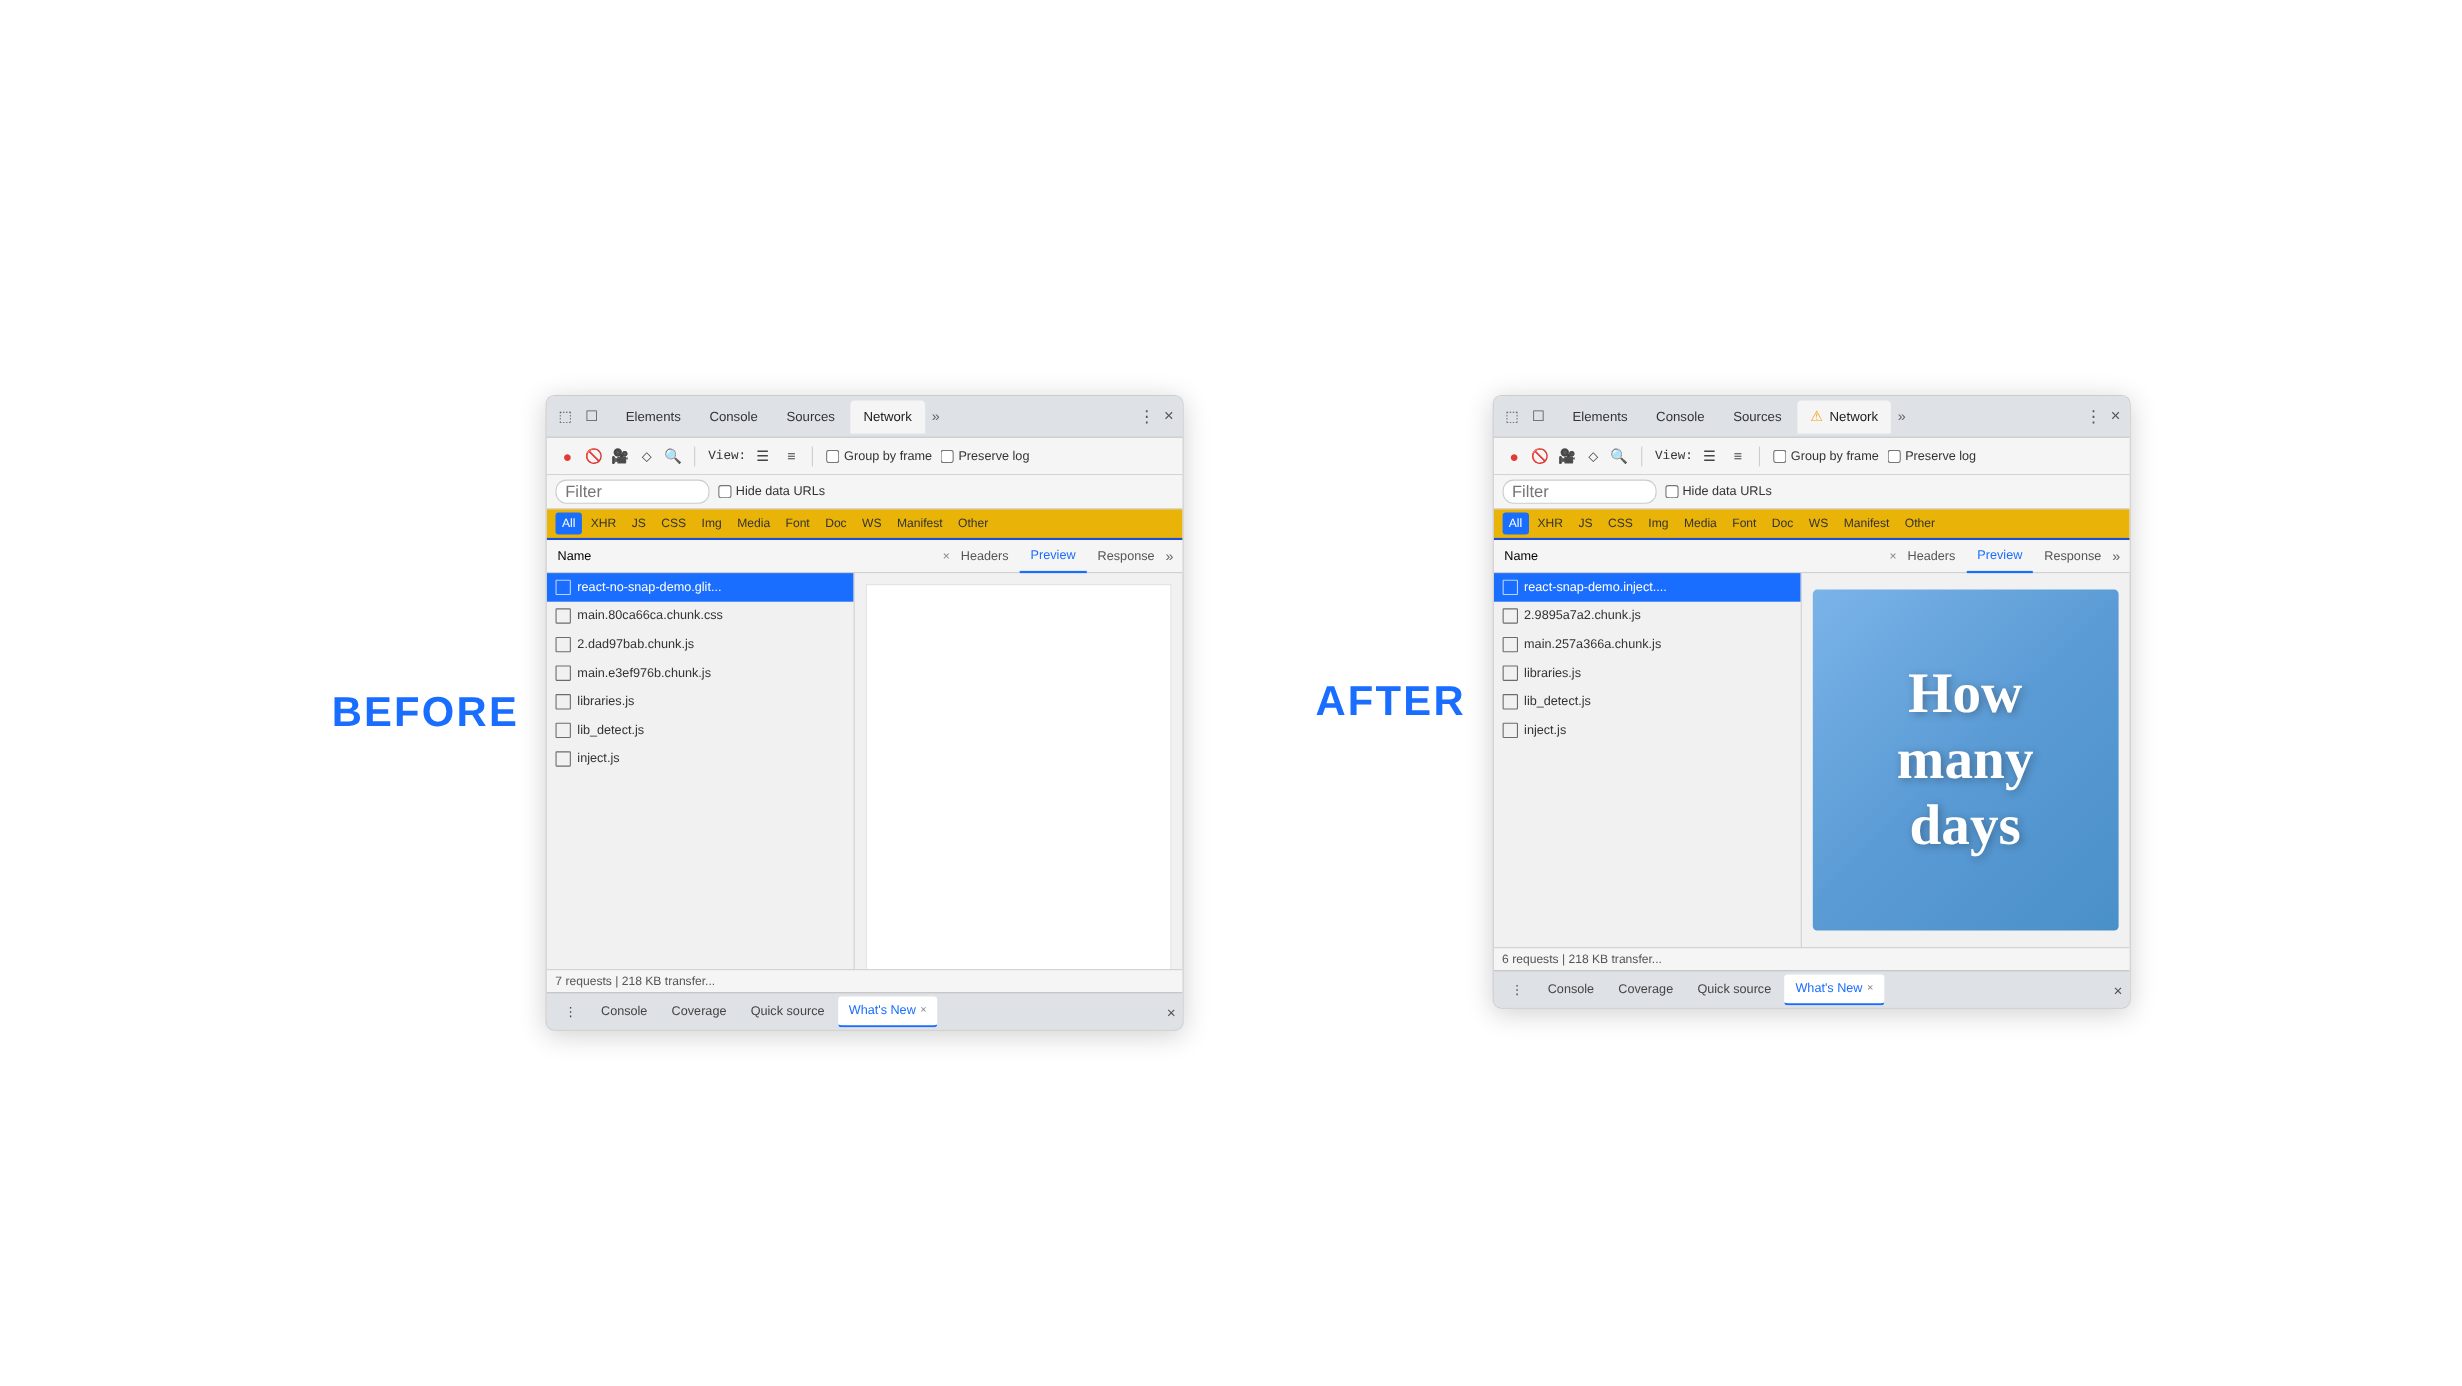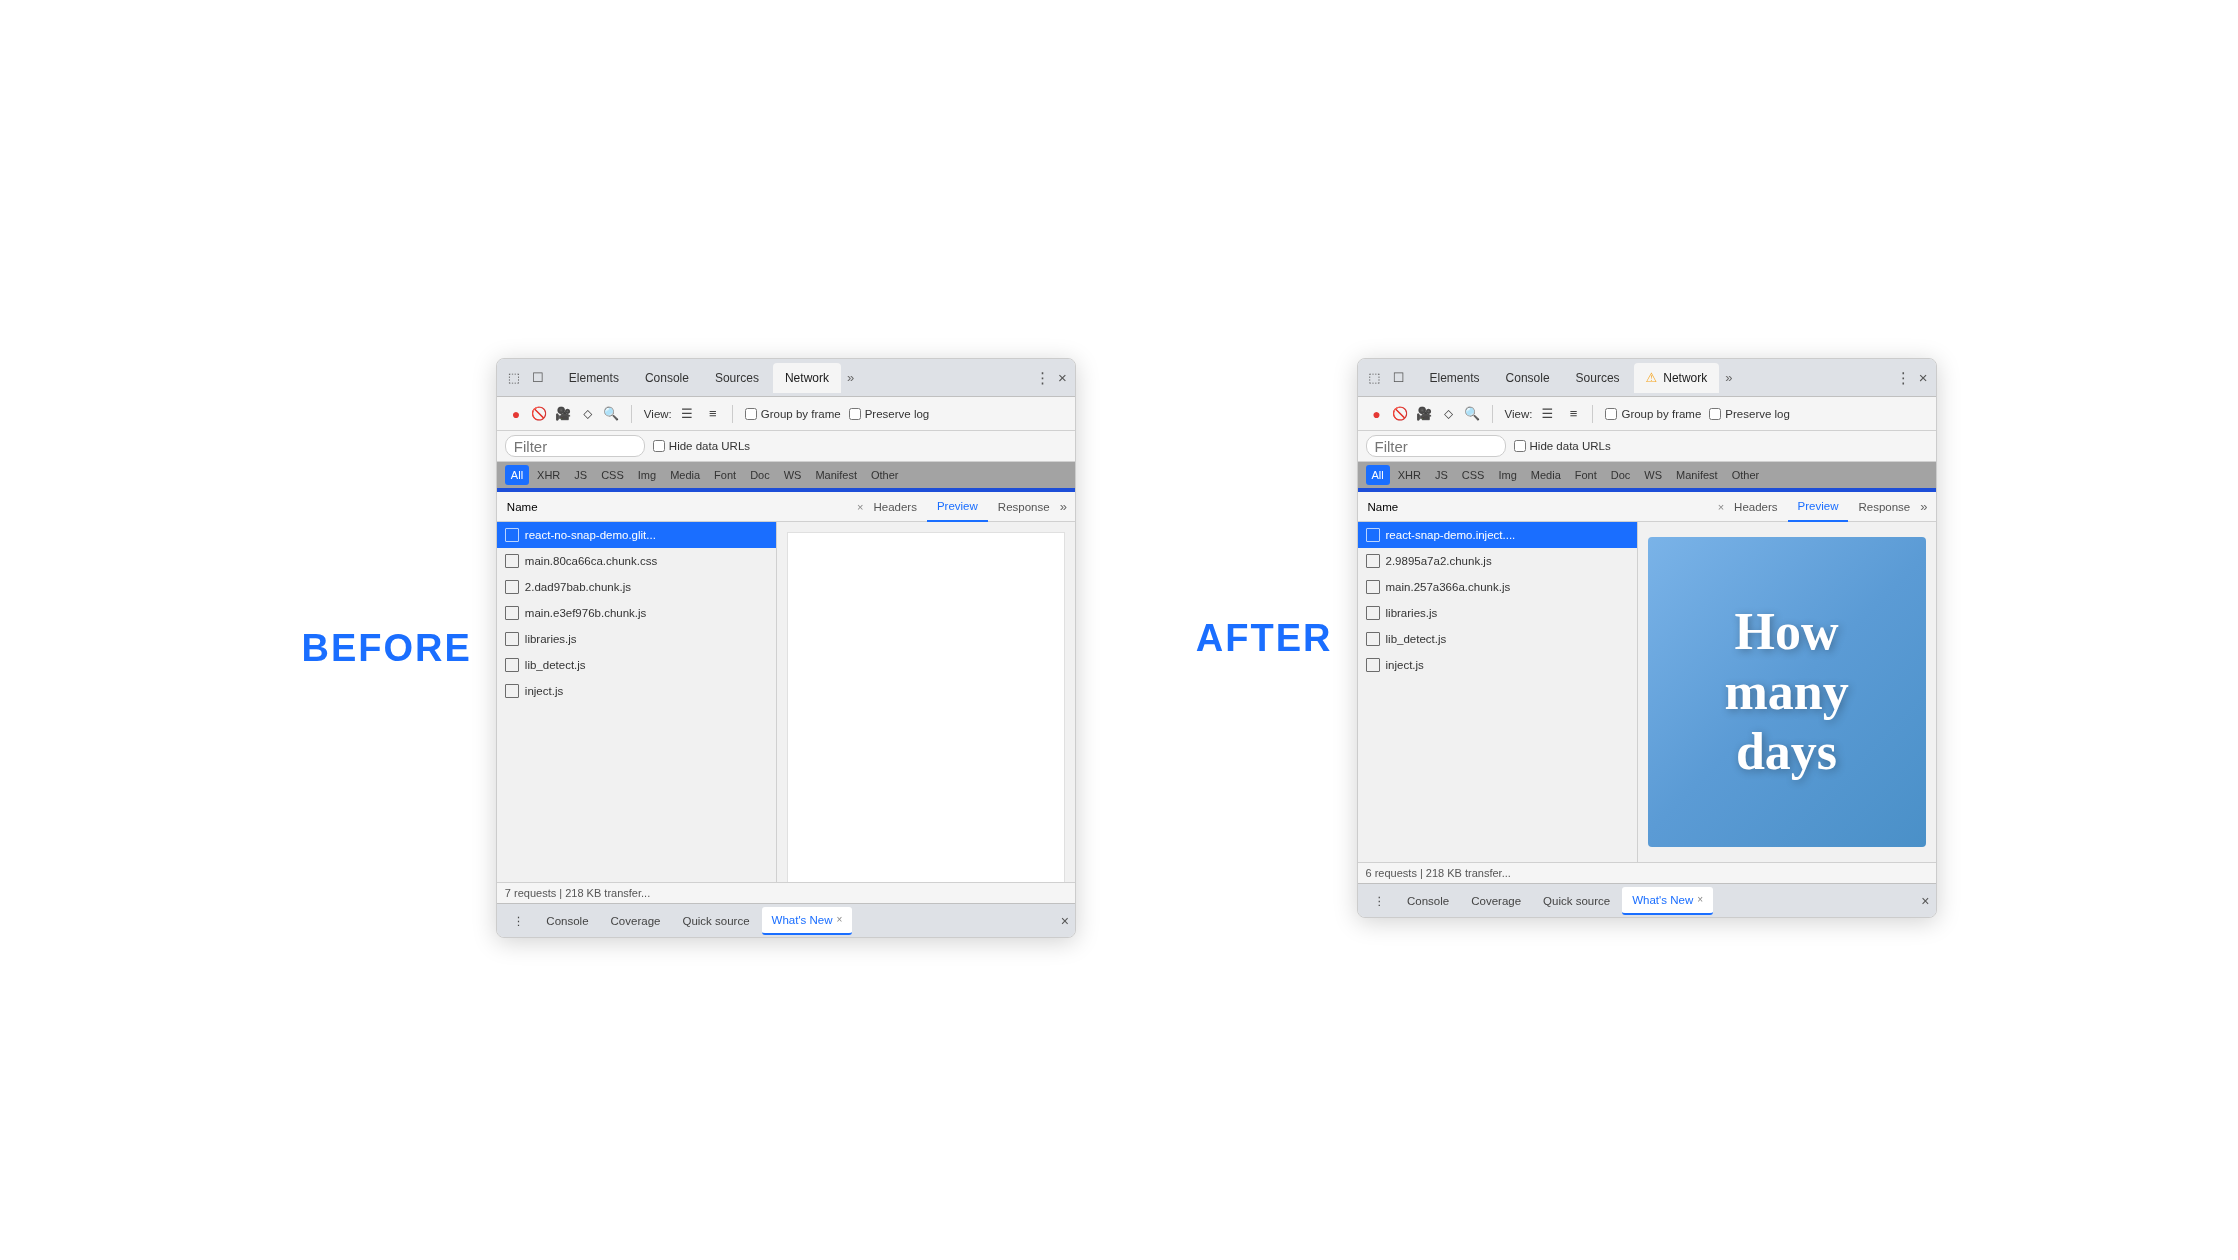--- a/index.html
+++ b/index.html
@@ -152,20 +152,21 @@
       width: 1px;
       height: 18px;
       background: #ccc;
       margin: 0 4px;
     }
 
     .toolbar-label {
       font-size: 11.5px;
       color: #333;
       margin-left: 4px;
+      font-family: Liberation Mono, monospace;
     }
 
     .toolbar-icons-group {
       display: flex;
       align-items: center;
       gap: 2px;
     }
 
     .toolbar-checkbox-group {
       display: flex;
@@ -215,24 +216,24 @@
 
     .hide-data-urls input {
       width: 12px;
       height: 12px;
     }
 
     
     .resource-bar {
       display: flex;
       align-items: center;
-      background: #a3a3a3;
+      background: #eab308;
       padding: 3px 8px;
       gap: 2px;
-      border-bottom: 4px solid #1d4ed8;
+      border-bottom: 2px solid #1d4ed8;
       flex-wrap: wrap;
     }
 
     .resource-btn {
       padding: 1px 6px;
       font-size: 11px;
       border-radius: 3px;
       cursor: pointer;
       color: #333;
       background: transparent;

